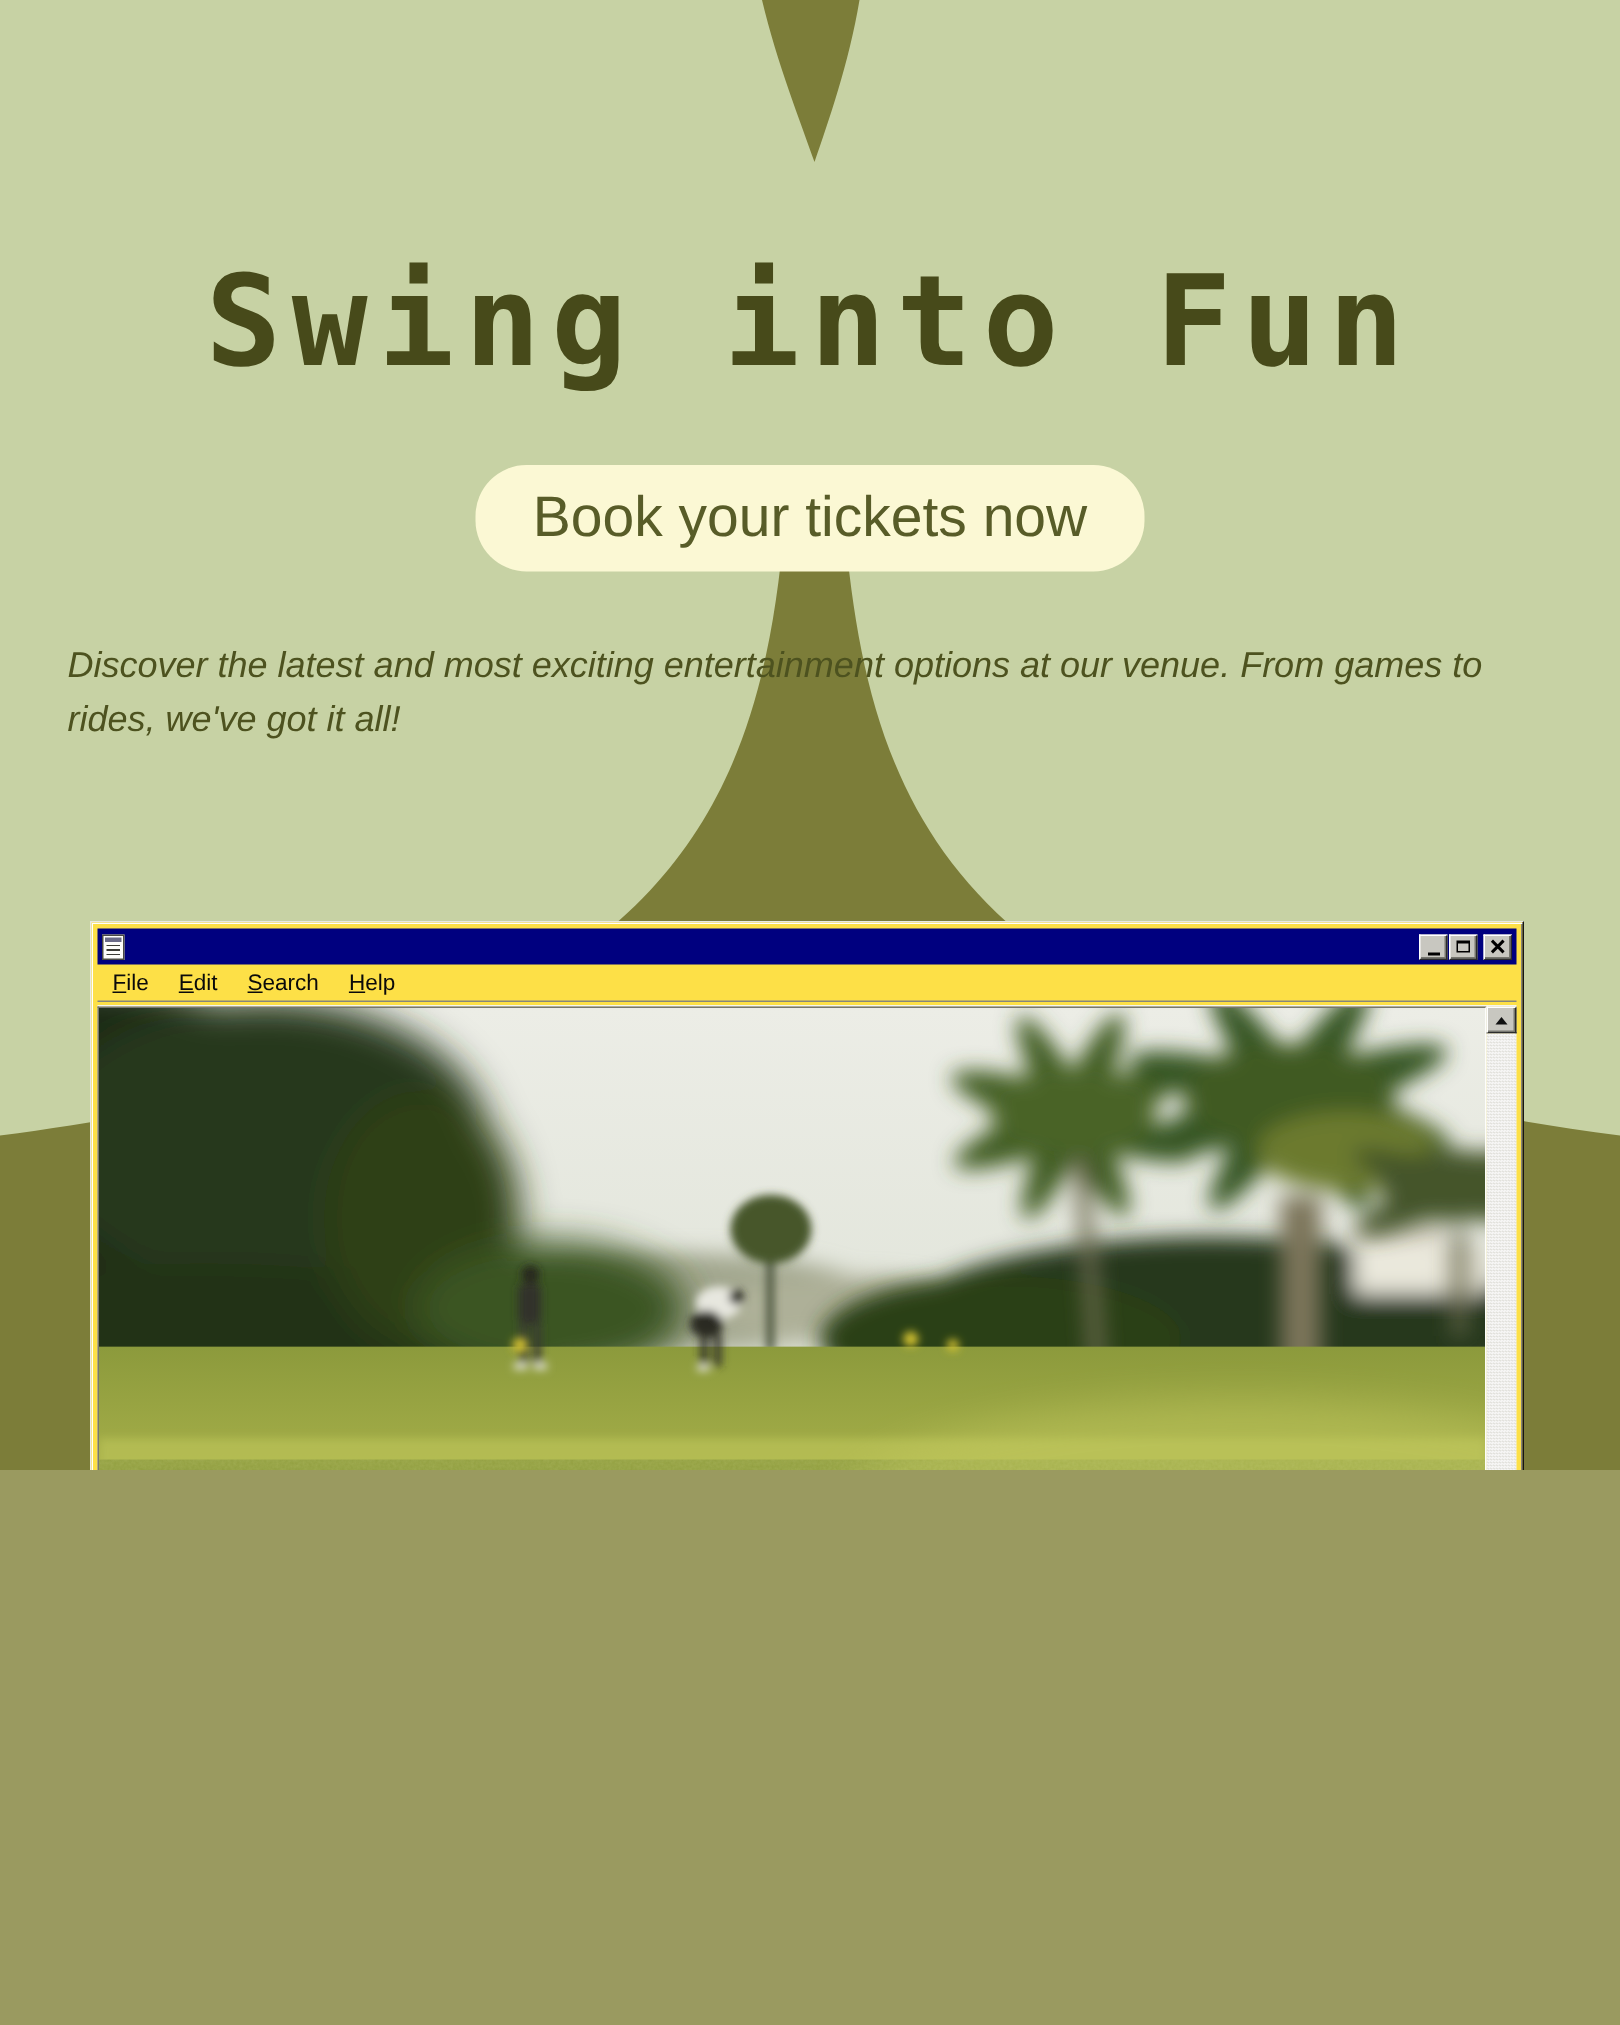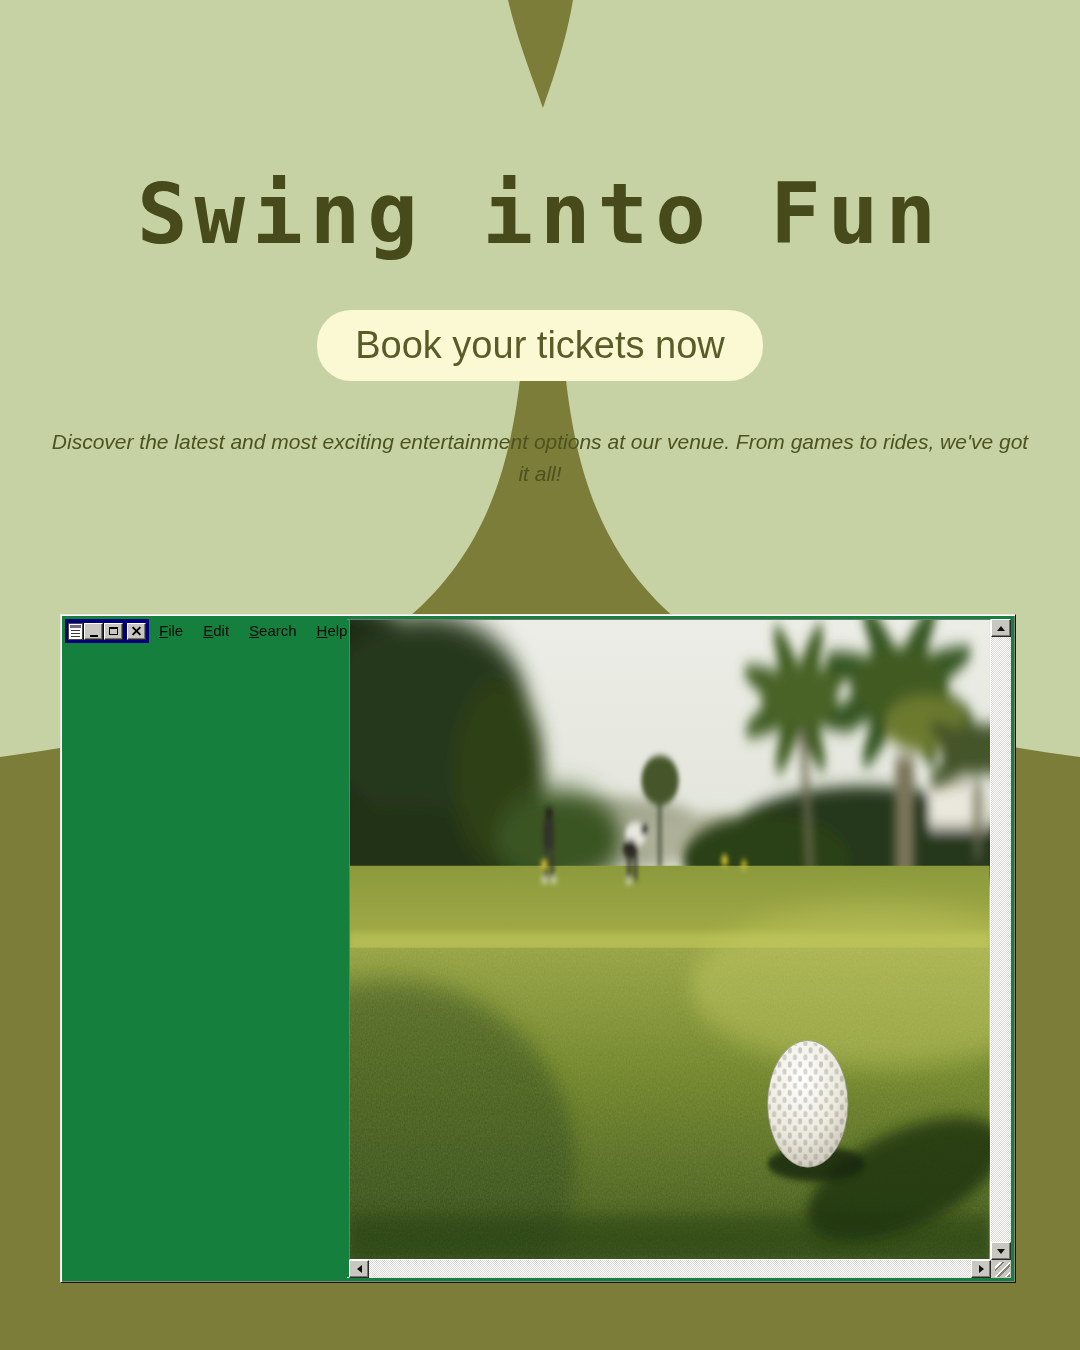--- a/index.html
+++ b/index.html
@@ -1,17 +1,17 @@
 <!DOCTYPE html>
 <html><head>
 <meta charset="utf-8">
 <style>
   html,body{margin:0;padding:0;background:#9a9a60;}
   .canvas{
-    position:relative;width:1080px;height:1350px;overflow:hidden;
+    position:relative;width:1080px;height:980px;overflow:hidden;
     background:#c7d2a4;
     font-family:"Liberation Sans",sans-serif;
   }
   .bg-shapes{position:absolute;inset:0;width:1080px;height:1350px;display:block;}
 
   
   .hero-title{
     position:absolute;top:172px;left:0;width:1080px;margin:0;
     text-align:center;color:#474a1a;
     font-family:"DejaVu Sans Mono","Liberation Mono",monospace;
@@ -20,31 +20,31 @@
   .cta{
     position:absolute;top:310px;left:50%;transform:translateX(-50%);
     width:446px;height:71px;border-radius:34px;
     background:#fbf8d4;border:none;cursor:pointer;
     display:flex;align-items:center;justify-content:center;
     font-family:"Liberation Sans",sans-serif;
     font-size:38px;color:#585c28;
   }
   .hero-desc{
     position:absolute;top:426px;left:50%;transform:translateX(-50%);
-    width:990px;margin:0;text-align:center;
-    font-style:italic;font-size:21px;line-height:1.5;color:#4d521f;
+    width:990px;margin:0;text-align:left;
+    font-style:italic;font-size:24px;line-height:1.5;color:#4d521f;
   }
 
   
   .win{
     position:absolute;left:60px;top:614px;width:956px;height:669px;
-    box-sizing:border-box;background:#15803d;
+    box-sizing:border-box;background:#fde047;
     border:1px solid;border-color:#e9e9e4 #141414 #141414 #e9e9e4;
     box-shadow:inset 1px 1px 0 #ffffff, inset -1px -1px 0 #84847c;
-    padding:4px;display:flex;flex-direction:row;
+    padding:4px;display:flex;flex-direction:column;
   }
   .titlebar{
     height:24px;flex:0 0 24px;background:#00007f;
     display:flex;align-items:center;padding:0 3px;margin-bottom:1px;
   }
   .doc-icon{
     width:15px;height:17px;background:#fdfdfb;border:1px solid #4a4a44;
     box-sizing:border-box;position:relative;
   }
   .doc-icon::before{

